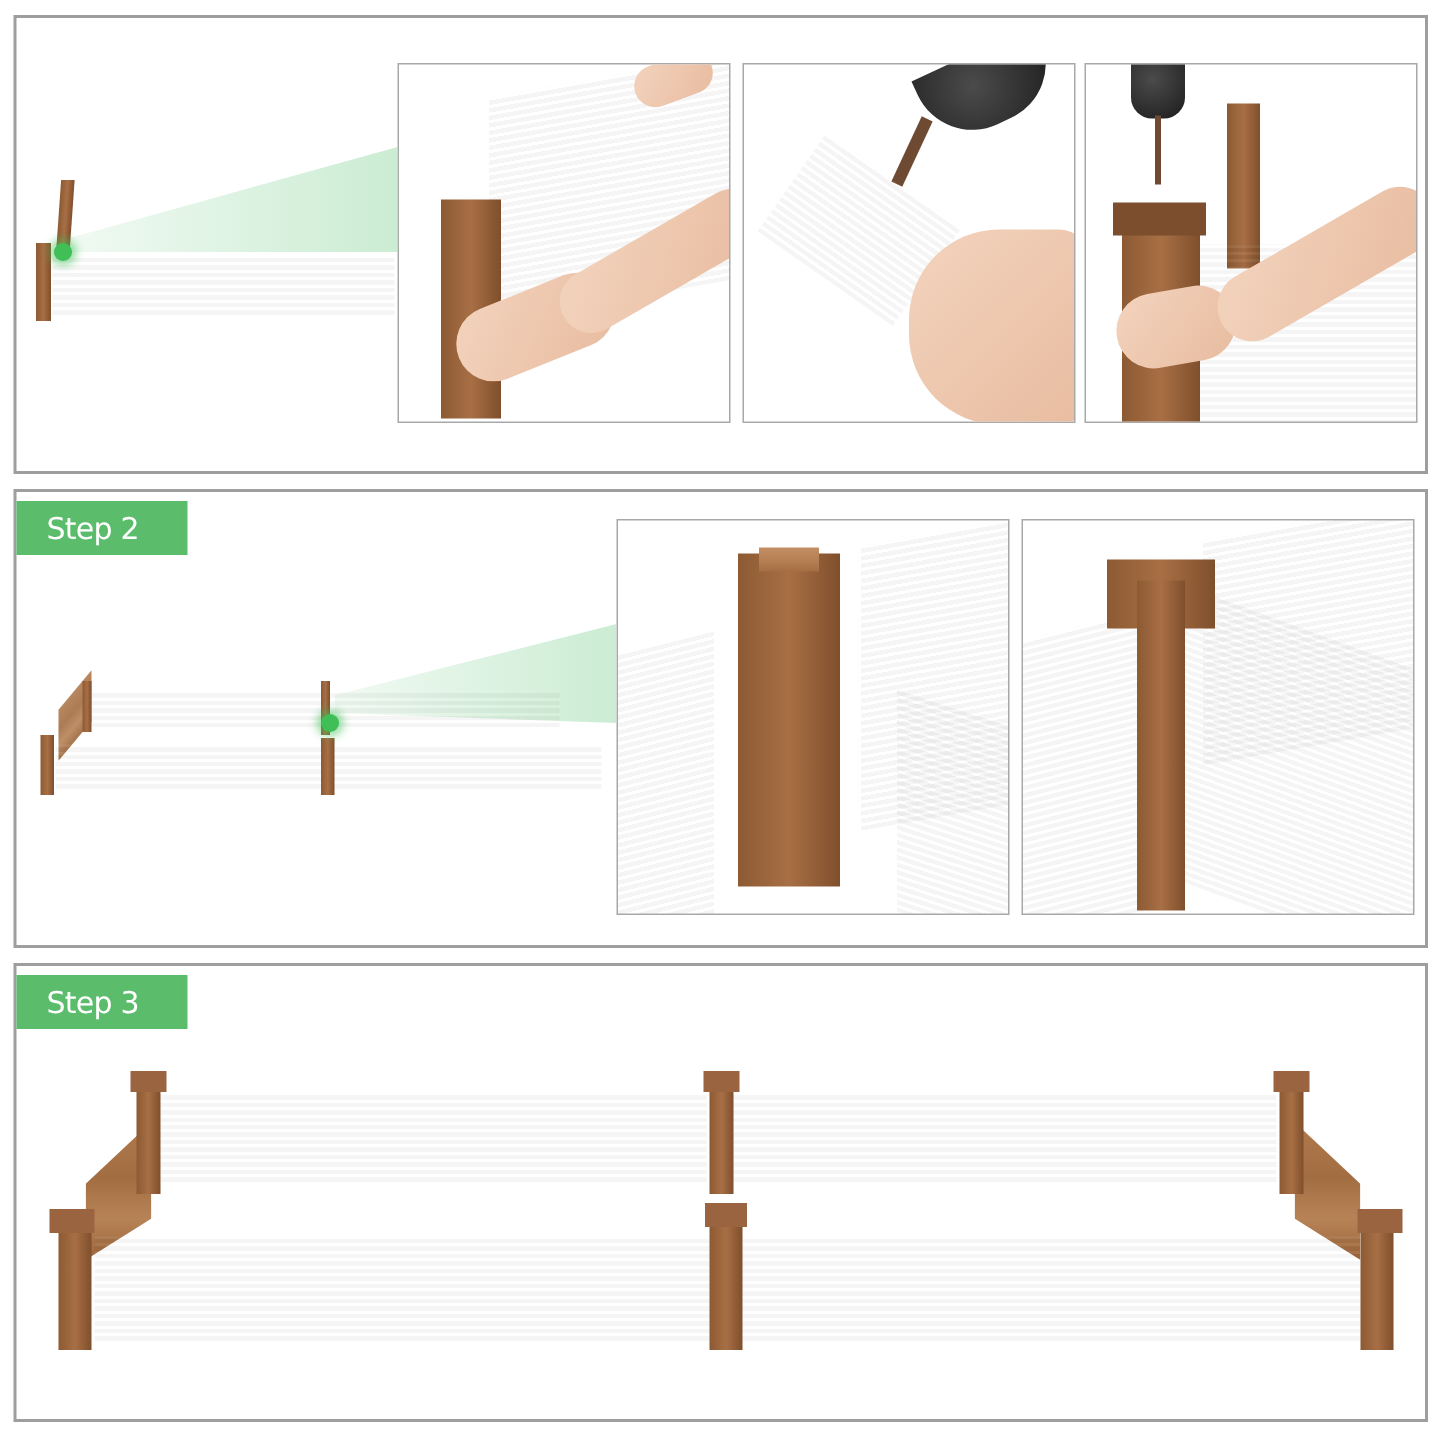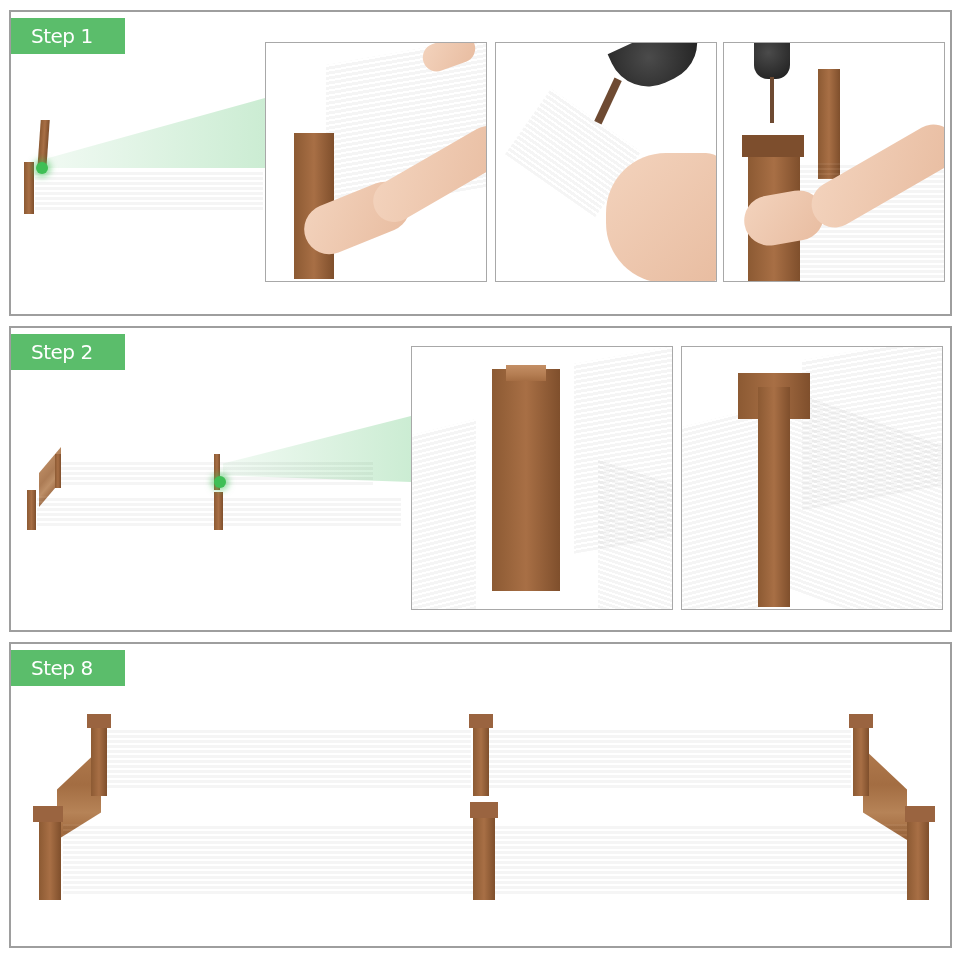--- a/index.html
+++ b/index.html
@@ -14,21 +14,20 @@
   .abs{position:absolute;}
   .beam{position:absolute;background:linear-gradient(90deg,rgba(186,230,196,0.2),rgba(186,230,196,0.75));}
   .dot{position:absolute;width:12px;height:12px;border-radius:50%;background:#3fbf55;box-shadow:0 0 6px 3px rgba(63,191,85,0.55);}
   .skin{background:linear-gradient(135deg,#f3d3bd,#e8bca0);border-radius:40px;}
   .drill{background:radial-gradient(circle at 40% 40%,#4b4b4b,#1c1c1c);}
 </style>
 </head>
 <body>
 
 <div class="panel" style="left:9px;top:10px;width:943px;height:306px;">
-  <div class="label">Step 1</div>
 
   <div>
     <div class="beam" style="left:32px;top:86px;width:222px;height:70px;clip-path:polygon(0 88%,100% 0,100% 100%,0 100%);"></div>
     <div class="abs wood-dark" style="left:13px;top:150px;width:10px;height:52px;"></div>
     <div class="abs wood-dark" style="left:28px;top:108px;width:9px;height:50px;transform:skewX(-4deg);"></div>
     <div class="abs wood grain" style="left:24px;top:158px;width:228px;height:42px;"></div>
     <div class="dot" style="left:25px;top:150px;"></div>
   </div>
 
   <div class="frame" style="left:254px;top:30px;width:222px;height:240px;">
@@ -84,21 +83,21 @@
   <div class="frame" style="left:670px;top:18px;width:262px;height:264px;">
     <div class="abs wood-light grain" style="left:120px;top:0;width:150px;height:150px;transform:skewY(-10deg);"></div>
     <div class="abs wood grain" style="left:0;top:70px;width:80px;height:200px;transform:skewY(-14deg);"></div>
     <div class="abs wood-light grain" style="left:106px;top:70px;width:160px;height:200px;transform:skewY(20deg);"></div>
     <div class="abs wood-dark" style="left:56px;top:26px;width:72px;height:46px;"></div>
     <div class="abs wood-dark" style="left:76px;top:40px;width:32px;height:220px;"></div>
   </div>
 </div>
 
 <div class="panel" style="left:9px;top:642px;width:943px;height:306px;">
-  <div class="label">Step 8</div>
+  <div class="label">Step 3</div>
 
   <div>
 
     <div class="abs wood-light grain" style="left:96px;top:84px;width:364px;height:60px;"></div>
     <div class="abs wood-light grain" style="left:478px;top:84px;width:362px;height:60px;"></div>
 
     <div class="abs wood" style="left:46px;top:104px;width:44px;height:92px;clip-path:polygon(100% 0,100% 70%,0 100%,0 45%);"></div>
     <div class="abs wood" style="left:852px;top:104px;width:44px;height:92px;clip-path:polygon(0 0,100% 45%,100% 100%,0 70%);"></div>
 
     <div class="abs wood-dark" style="left:80px;top:76px;width:16px;height:76px;"></div>

